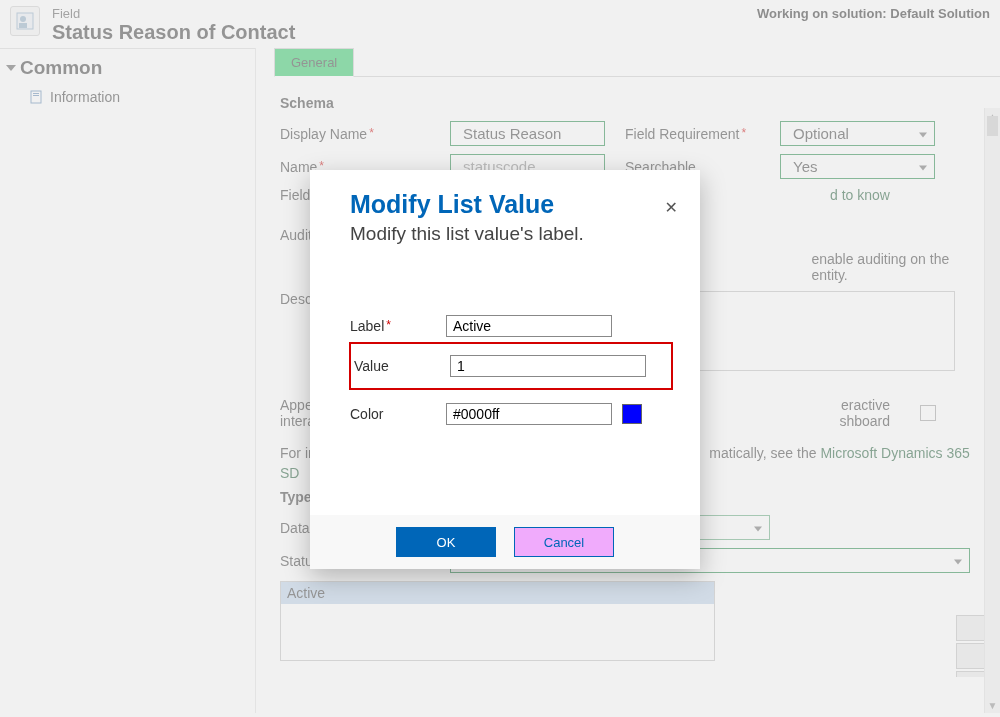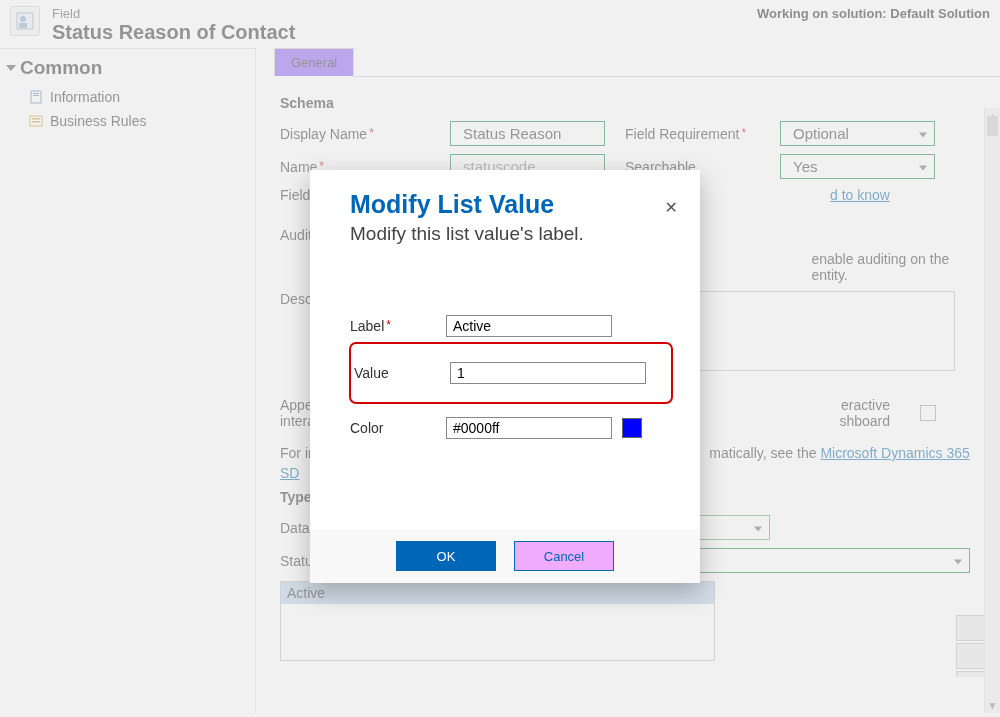--- a/index.html
+++ b/index.html
@@ -94,21 +94,21 @@
     border-bottom: 1px solid #ccc;
     margin-left: 18px;
     margin-top: 0;
   }
   .tab {
     padding: 6px 16px;
     border: 1px solid #ccc;
     border-bottom: 1px solid #fff;
     margin-bottom: -1px;
     font-size: 13px;
-    background:#8b5cf6;
+    background:#22c55e;
   }
   .main-content {
     padding: 14px 30px 10px 24px;
     font-size: 14px;
     color:#333;
     position: relative;
     height: 600px;
     overflow: hidden;
   }
   .sect-title { font-weight:600; margin: 4px 0 10px 0; }
@@ -142,21 +142,21 @@
   .select-wrap::after {
     content:"";
     position:absolute; right:8px; top:50%; transform:translateY(-30%);
     border-left:4px solid transparent; border-right:4px solid transparent;
     border-top:5px solid #666;
     pointer-events:none;
   }
   .w-med { width: 155px; }
   .w-field { width: 155px; }
   .w-wide { width: 320px; }
-  .link { color: #0369a1; text-decoration: underline; cursor:pointer;}
+  .link { color: #14532d; cursor:pointer;}
   .desc-box {
     border:1px solid #bdbdbd; background:#fff;
     width: 505px; height: 80px;
   }
   .checkbox {
     width:16px; height:16px; border:1px solid #999; background:#fff; display:inline-block;
   }
   .status-select { width: 520px; }
   .list-box {
     border:1px solid #bdbdbd; background:#fff;
@@ -212,22 +212,21 @@
     display:flex; align-items:center; margin-bottom:6px;
   }
   .mrow .mlabel { width:96px; font-size:14px; position:relative;}
   .mrow input {
     border:1px solid #888; padding:2px 6px; font-size:14px;
     width:166px; height:22px; background:#fff;
   }
   .mrow.highlight {
     outline:2px solid #d40000;
     outline-offset:-1px;
-    padding:19px 0;
-    border-radius:6px;
+    padding:12px 0;
   }
   .mrow.highlight .mlabel{ padding-left:4px; width:100px;}
   .color-swatch {
     width:20px; height:20px; display:inline-block; margin-left:10px;
     border:1px solid #666;
   }
   .modal-footer {
     background:#f8f8f8;
     margin: 90px -28px -10px -40px;
     padding: 12px 20px;
@@ -269,30 +268,20 @@
       <div class="sidebar-item">
         <span class="si-icon">
           <svg width="14" height="14" viewBox="0 0 14 14">
               <rect x="2" y="1" width="10" height="12" fill="#fff" stroke="#5a84b0"></rect>
               <rect x="4" y="3" width="6" height="1" fill="#5a84b0"></rect>
               <rect x="4" y="5" width="6" height="1" fill="#5a84b0"></rect>
             </svg>
         </span>
         <span>Information</span>
       </div>
-      <div class="sidebar-item">
-        <span class="si-icon">
-          <svg width="14" height="14" viewBox="0 0 14 14">
-              <rect x="1" y="2" width="12" height="10" fill="#fff" stroke="#c59a3a"></rect>
-              <rect x="3" y="4" width="8" height="1.5" fill="#c59a3a"></rect>
-              <rect x="3" y="7" width="8" height="1.5" fill="#c59a3a"></rect>
-            </svg>
-        </span>
-        <span>Business Rules</span>
-      </div>
     </div>
     <div class="main">
       <div class="tabs">
         <div class="tab">General</div>
       </div>
       <div class="main-content">
         <div class="sect-title">Schema</div>
 
         <div class="form-row">
           <span class="lbl req">Display Name</span>

